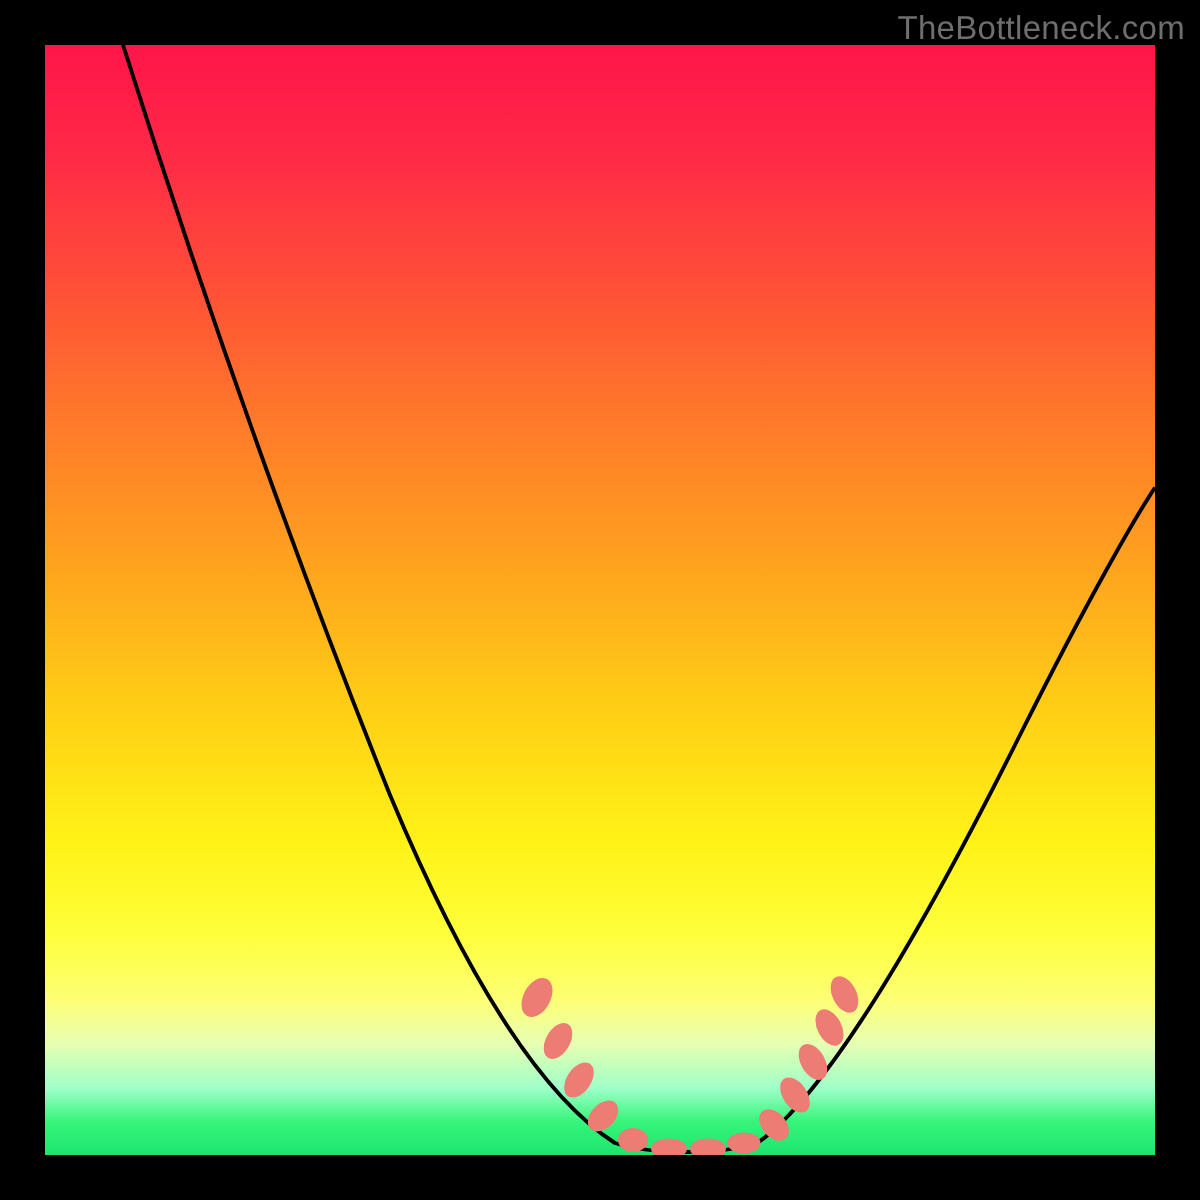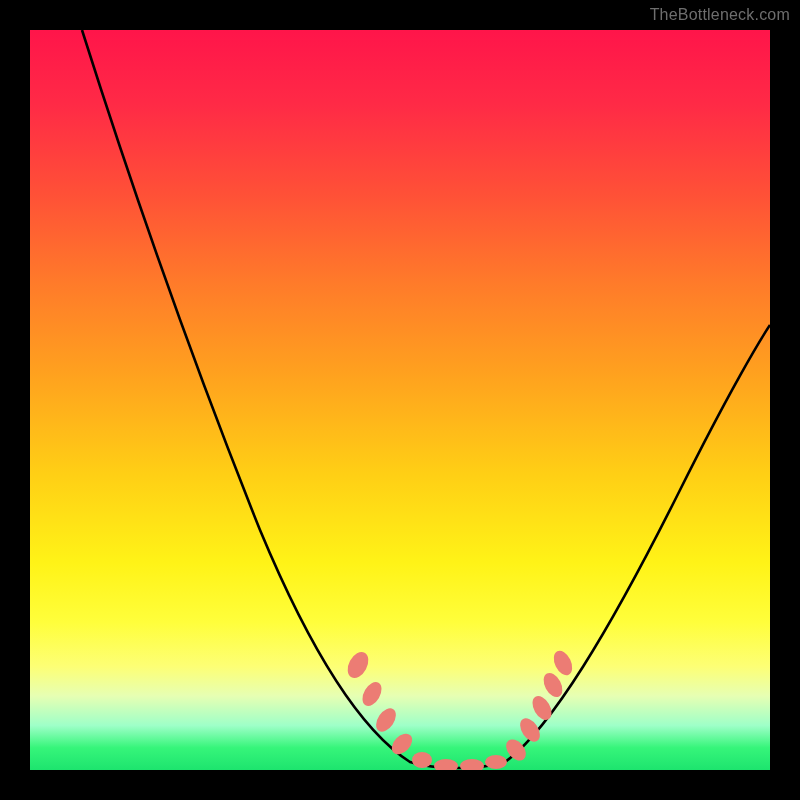--- a/index.html
+++ b/index.html
@@ -15,21 +15,21 @@
     position: relative;
     width: 800px;
     height: 800px;
     background: #000;
   }
   .watermark {
     position: absolute;
     top: 6px;
     right: 10px;
     color: #6e6e6e;
-    font-size: 16px;
+    font-size: 22px;
     font-weight: 400;
     letter-spacing: 0.2px;
     z-index: 10;
     user-select: none;
   }
   .plot-area {
     position: absolute;
     left: 30px;
     top: 30px;
     width: 740px;

